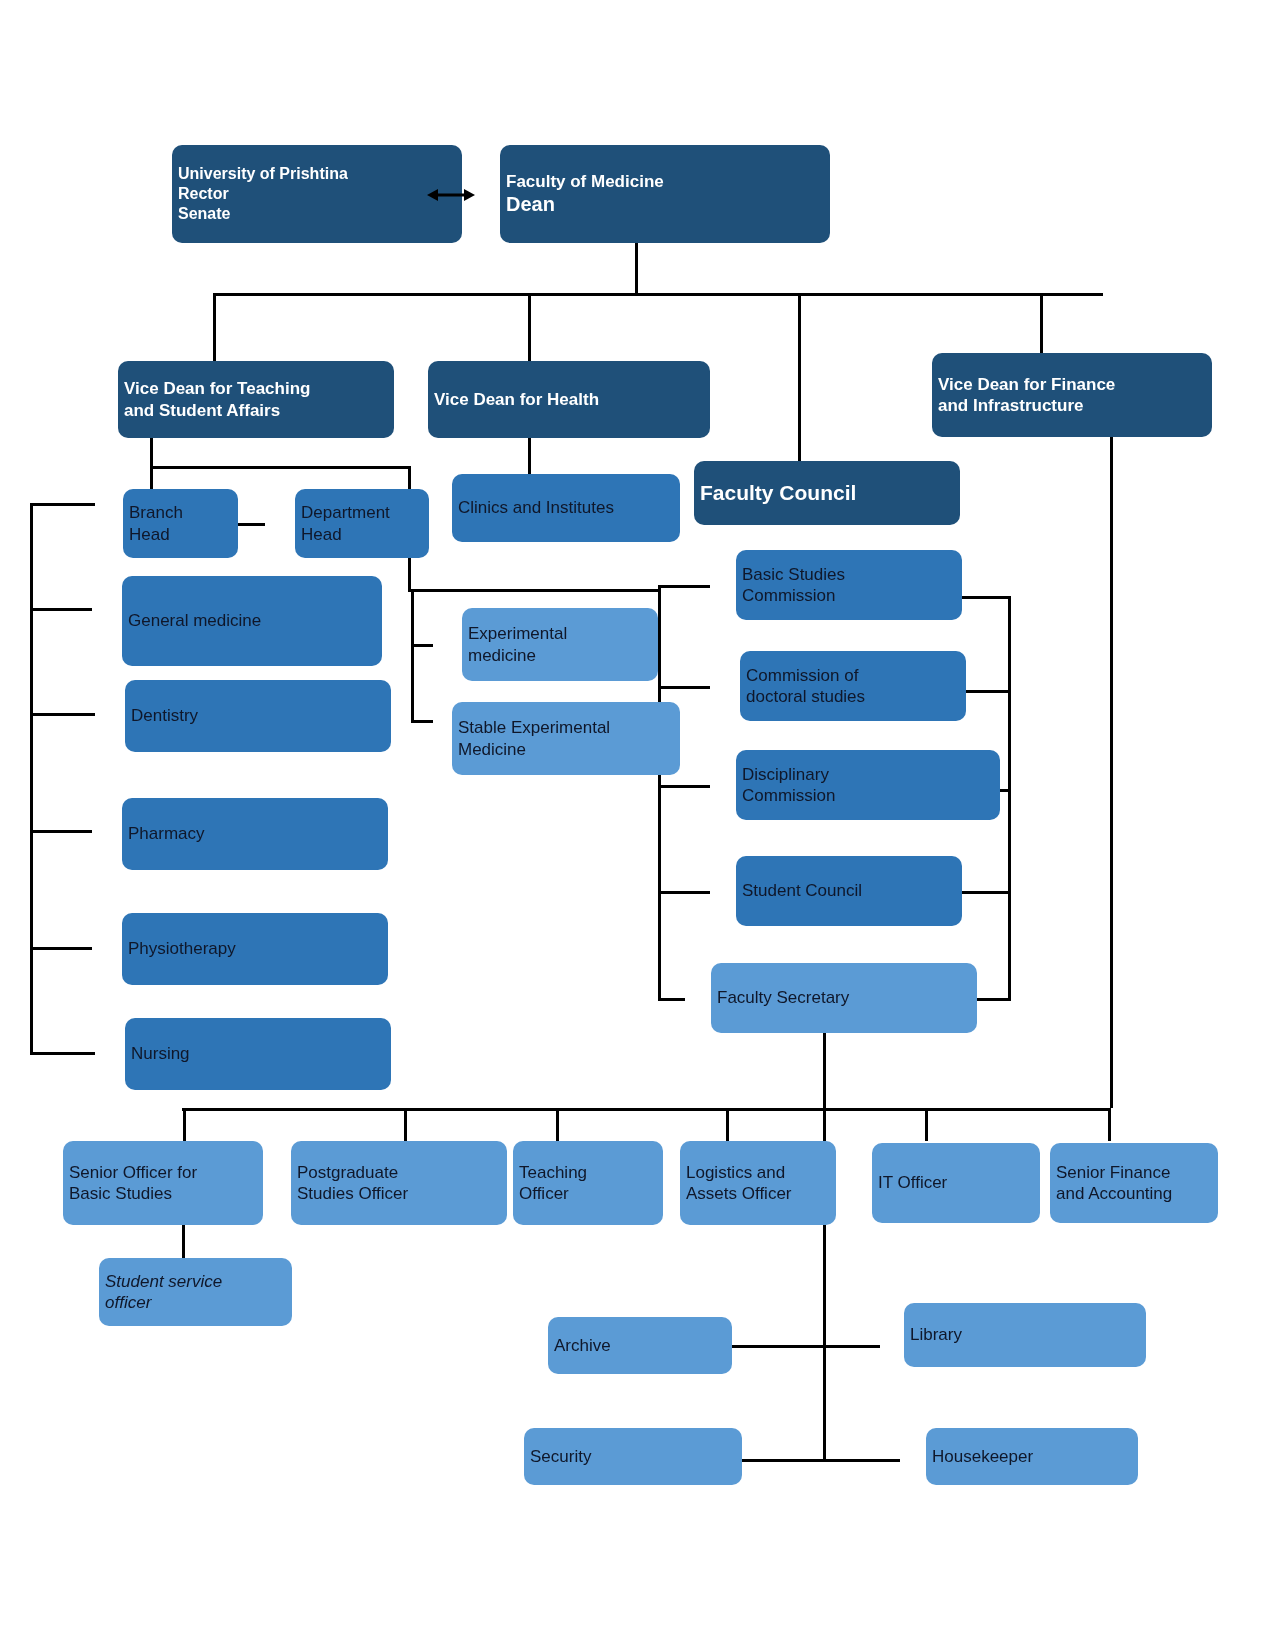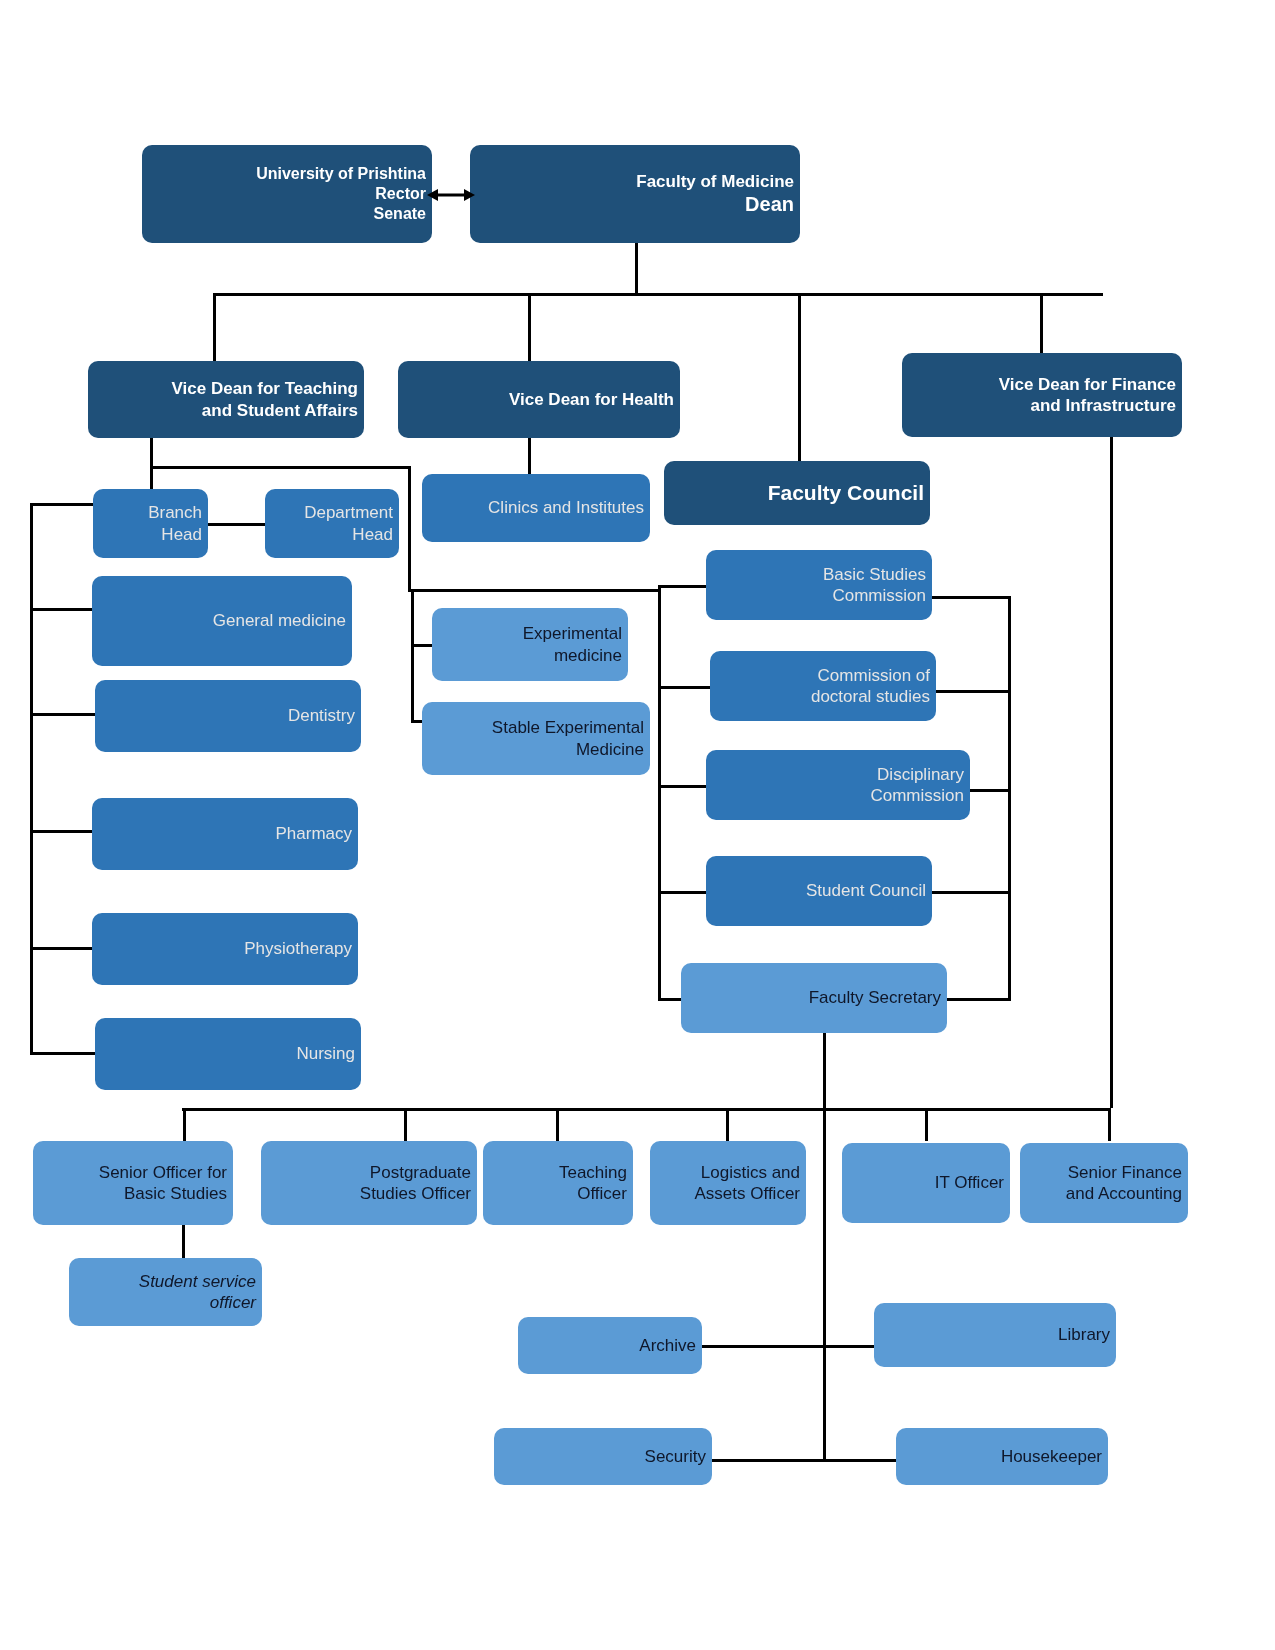--- a/index.html
+++ b/index.html
@@ -15,36 +15,37 @@
     font-family: "Liberation Sans", sans-serif;
     overflow: hidden;
   }
   .node {
     position: absolute;
     box-sizing: border-box;
     border-radius: 10px;
     display: flex;
     align-items: center;
     justify-content: center;
-    text-align: right;
+    text-align: left;
     line-height: 1.25;
     z-index: 5;
     padding: 2px 6px;
+    margin-left: 30px;
   }
   .node span { display: block; width: 100%; }
   
   .lvl-dark {
     background: #1f5079;
     color: #ffffff;
     font-weight: bold;
   }
   
   .lvl-mid {
     background: #2e75b6;
-    color: #e5e5e5;
+    color: #0f172a;
   }
   
   .lvl-light {
     background: #5b9bd5;
     color: #0f172a;
   }
   .ln {
     position: absolute;
     background: #000000;
     z-index: 1;

